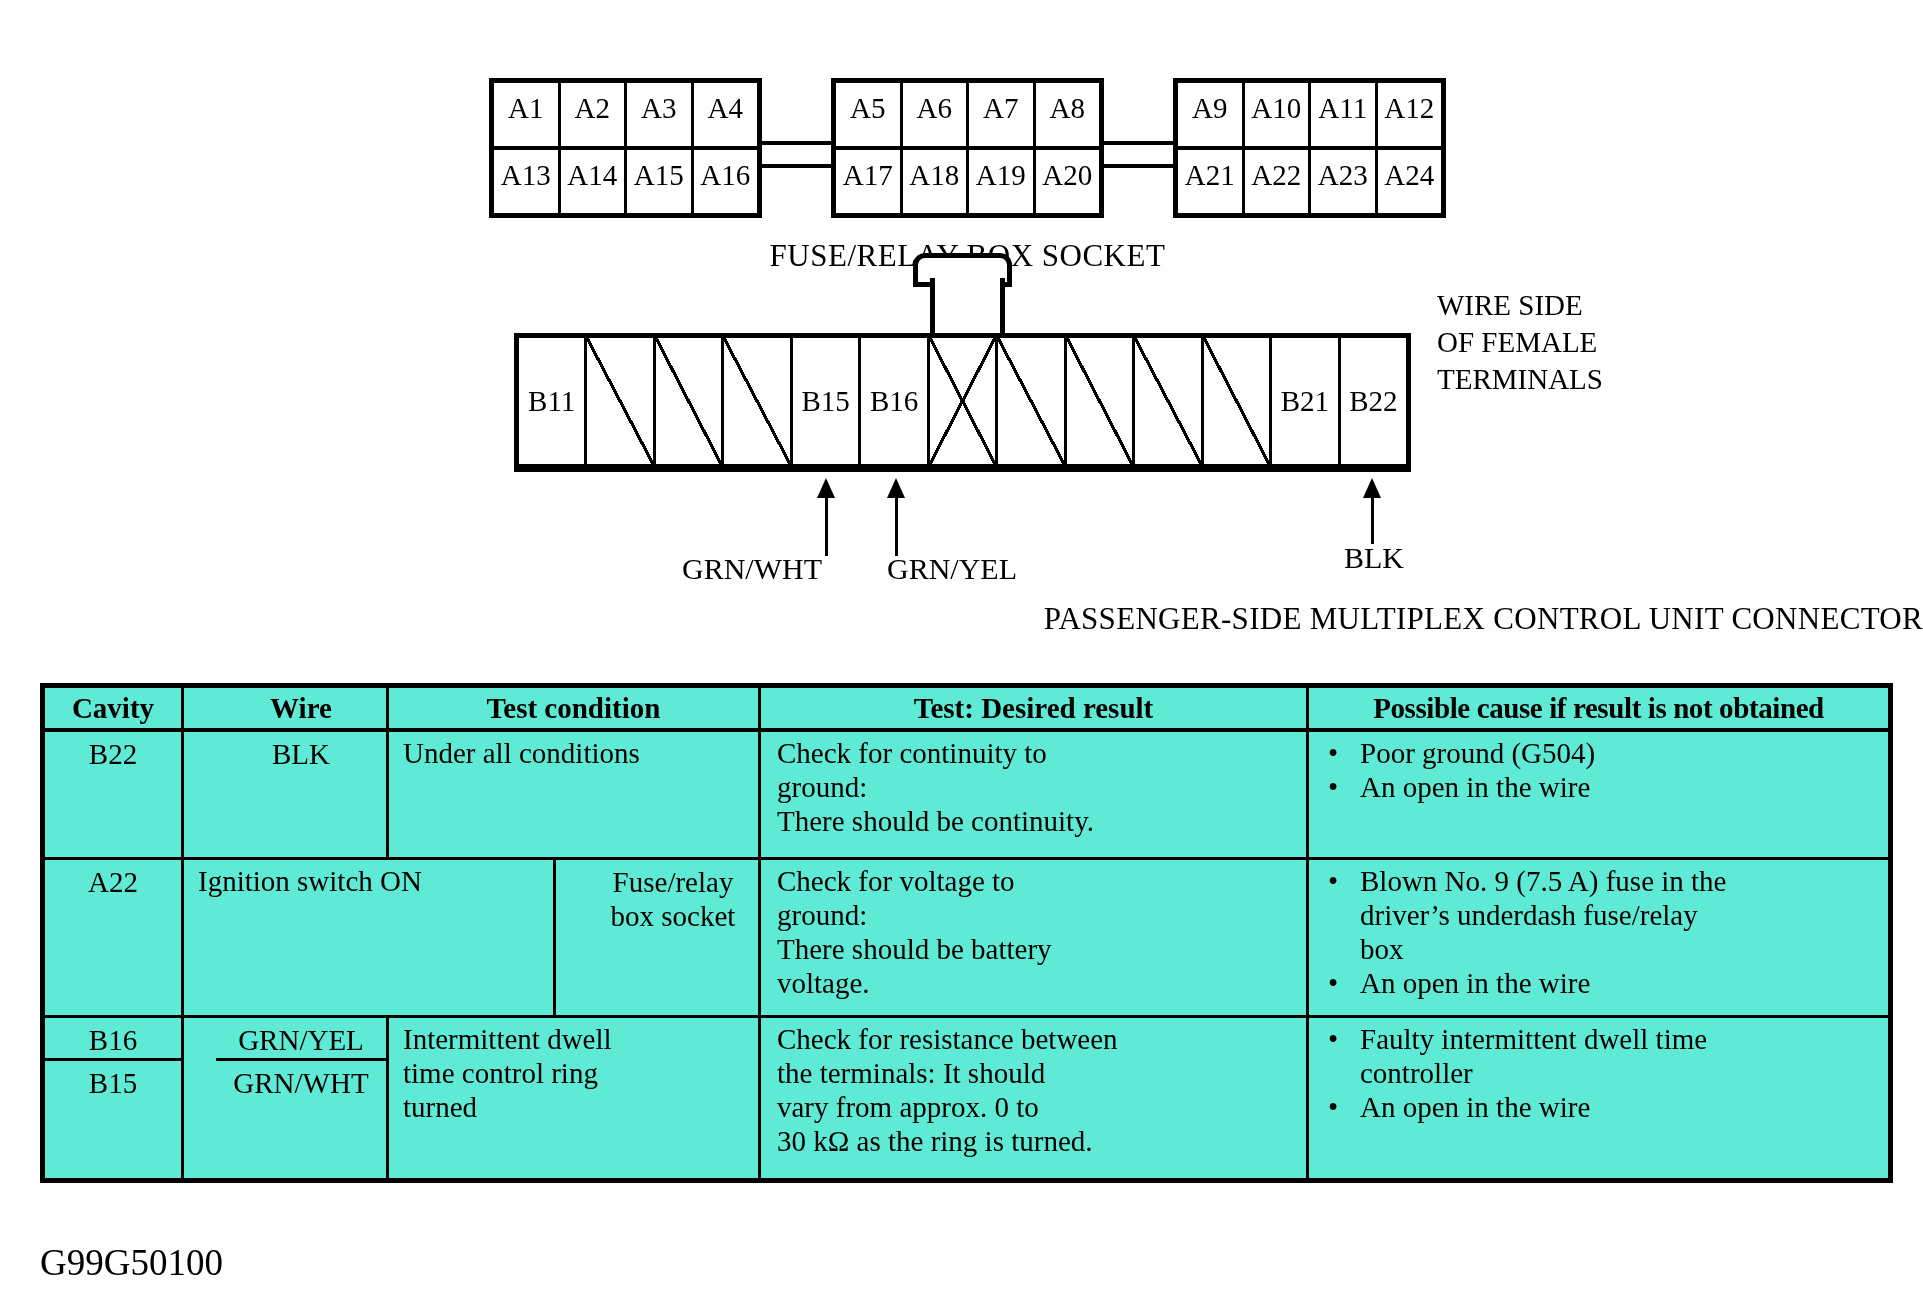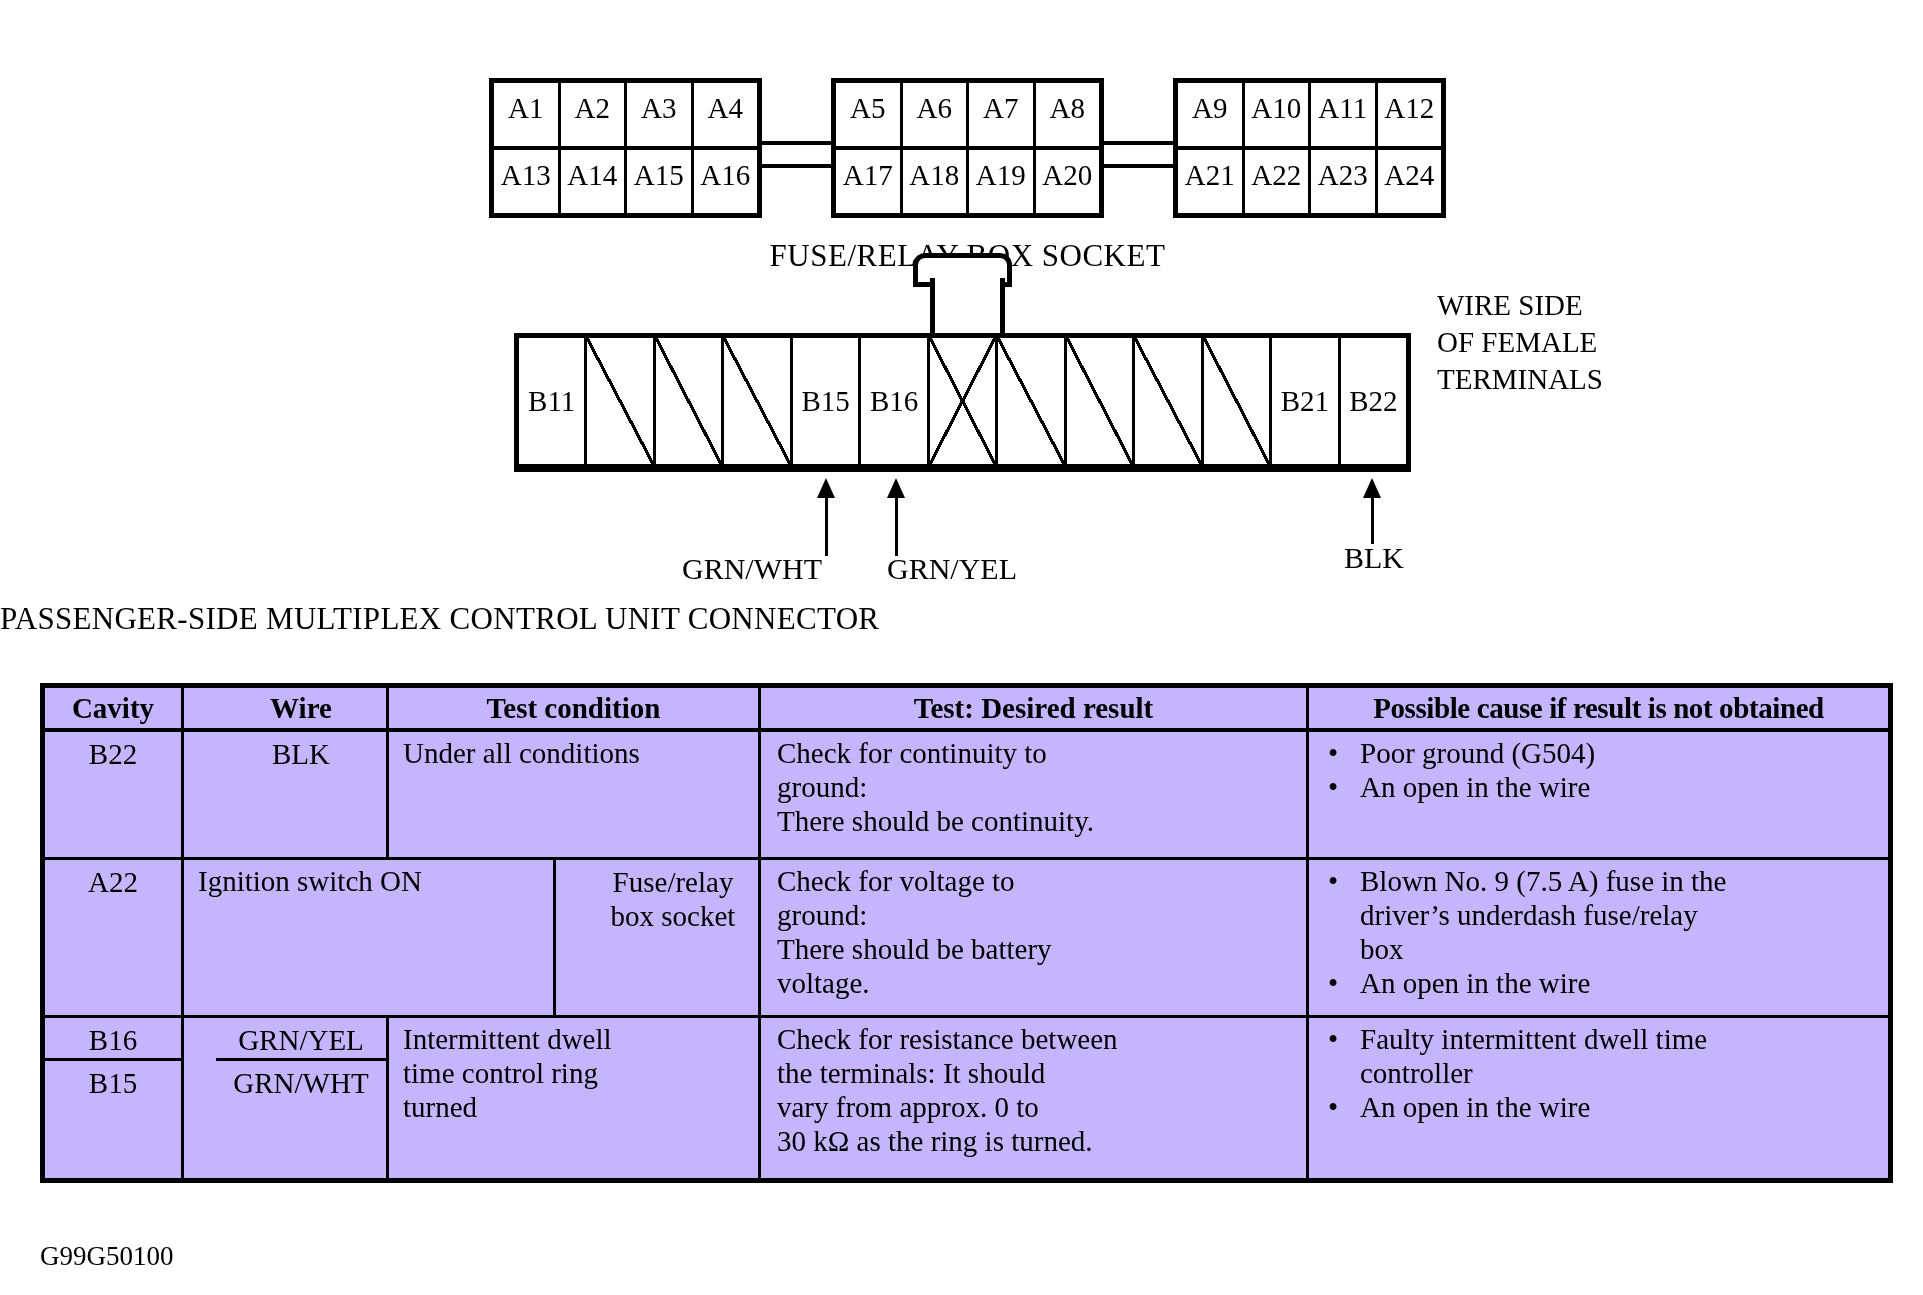--- a/index.html
+++ b/index.html
@@ -43,26 +43,26 @@
   .arrow .tri{width:0;height:0;margin:0 auto;border-left:9px solid transparent;
               border-right:9px solid transparent;border-bottom:20px solid #000;}
   .arrow .stem{width:3px;margin:0 auto;background:#000;}
   .arr-b15{left:817px;top:478px;} .arr-b15 .stem{height:58px;}
   .arr-b16{left:887px;top:478px;} .arr-b16 .stem{height:58px;}
   .arr-b22{left:1363px;top:478px;} .arr-b22 .stem{height:46px;}
   .wl{position:absolute;font-size:30px;}
   .wl-grnwht{left:682px;top:552px;}
   .wl-grnyel{left:887px;top:552px;}
   .wl-blk{left:1344px;top:541px;}
-  .conn-caption{position:absolute;left:0;top:601px;width:1923px;text-align:left;
+  .conn-caption{position:absolute;left:0;top:601px;width:1923px;text-align:right;
                 font-size:31px;letter-spacing:.3px;}
 
   
   .dtable{position:absolute;left:40px;top:683px;width:1853px;border:5px solid #000;
-          box-sizing:border-box;background:#c4b5fd;}
+          box-sizing:border-box;background:#5eead4;}
   .thead{display:flex;height:40px;border-bottom:4px solid #000;font-weight:bold;}
   .thead .tcell{display:flex;align-items:center;justify-content:center;font-size:29px;}
   .tcell{box-sizing:border-box;}
   .tc1{width:136px;} .tc2{width:205px;padding-left:32px;} .tc3{width:372px;} .tc4{width:548px;} .tc5{flex:1;}
   .tcell + .tcell{border-left:3px solid #000;}
   .hdr-cause{font-size:27px;letter-spacing:-0.4px;}
   .trow{display:flex;}
   .trow + .trow{border-top:3px solid #000;}
   .trow:nth-child(1){height:125px;} .trow:nth-child(2){height:155px;} .trow:nth-child(3){height:160px;}
   .trow{font-size:29px;line-height:34px;}
@@ -70,21 +70,21 @@
   .cell-plain{padding-top:5px;}
   .subcell{height:43px;box-sizing:border-box;padding-top:5px;}
   .subcell.sub-line{border-bottom:3px solid #000;}
   .cell-cond{padding:4px 26px 0 14px;white-space:pre-line;}
   .cell-result{padding:4px 10px 0 16px;white-space:pre-line;}
   .cell-cause{padding-top:4px;}
   .citem{display:flex;padding-left:19px;}
   .citem .cb{width:32px;flex:0 0 auto;}
   .citem .ct{white-space:pre-line;}
 
-  .figure-id{position:absolute;left:40px;top:1241px;font-size:27px;}
+  .figure-id{position:absolute;left:40px;top:1241px;font-size:37px;}
 </style>
 </head>
 <body>
 
 <div class="stage">
 
   <div class="fuse-blocks">
       <div class="fuse-block">
         <div class="fuse-row">
           <div class="fcell">A1</div>

